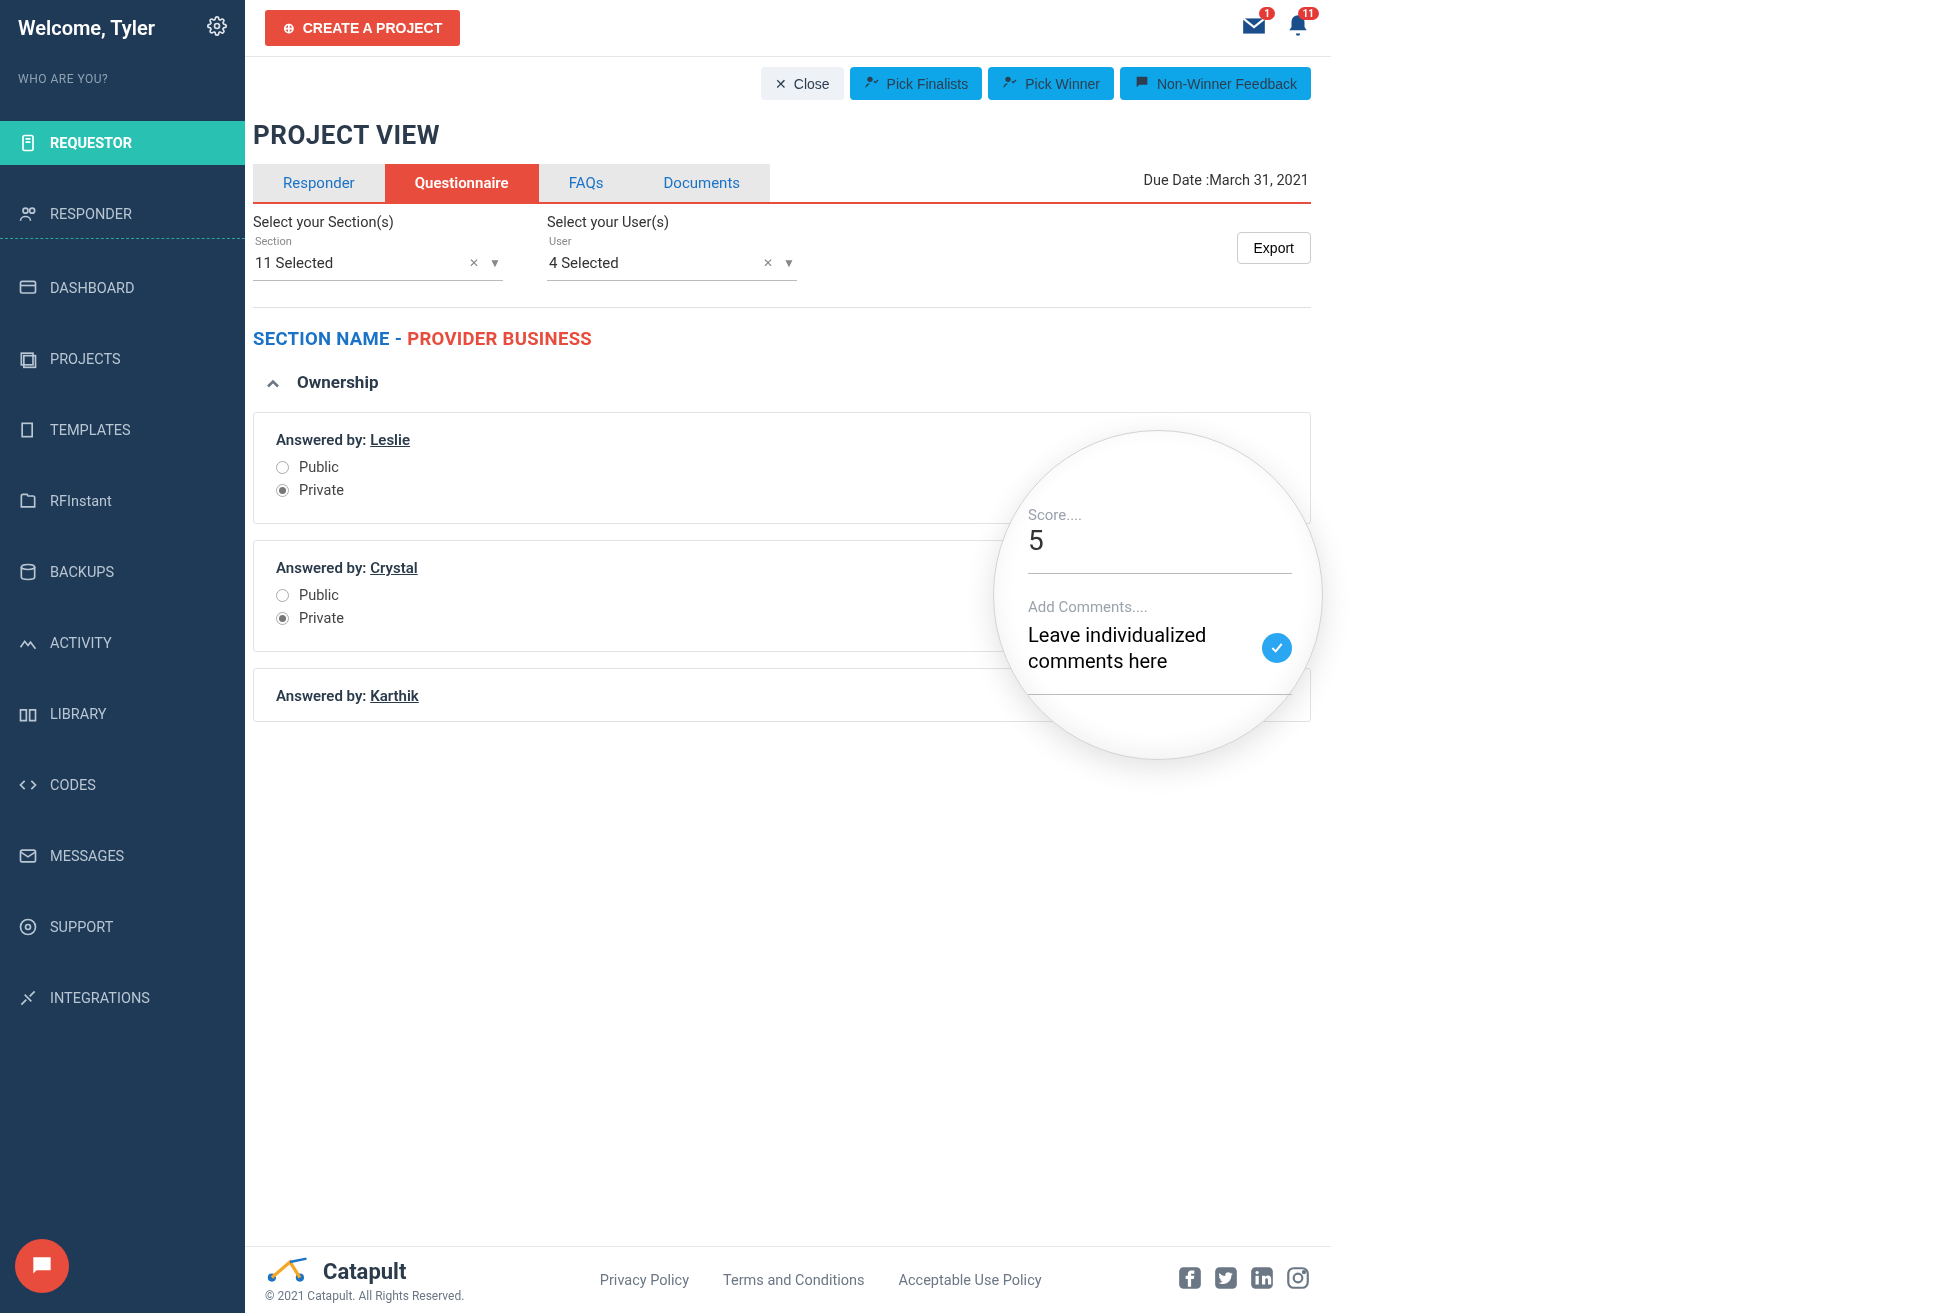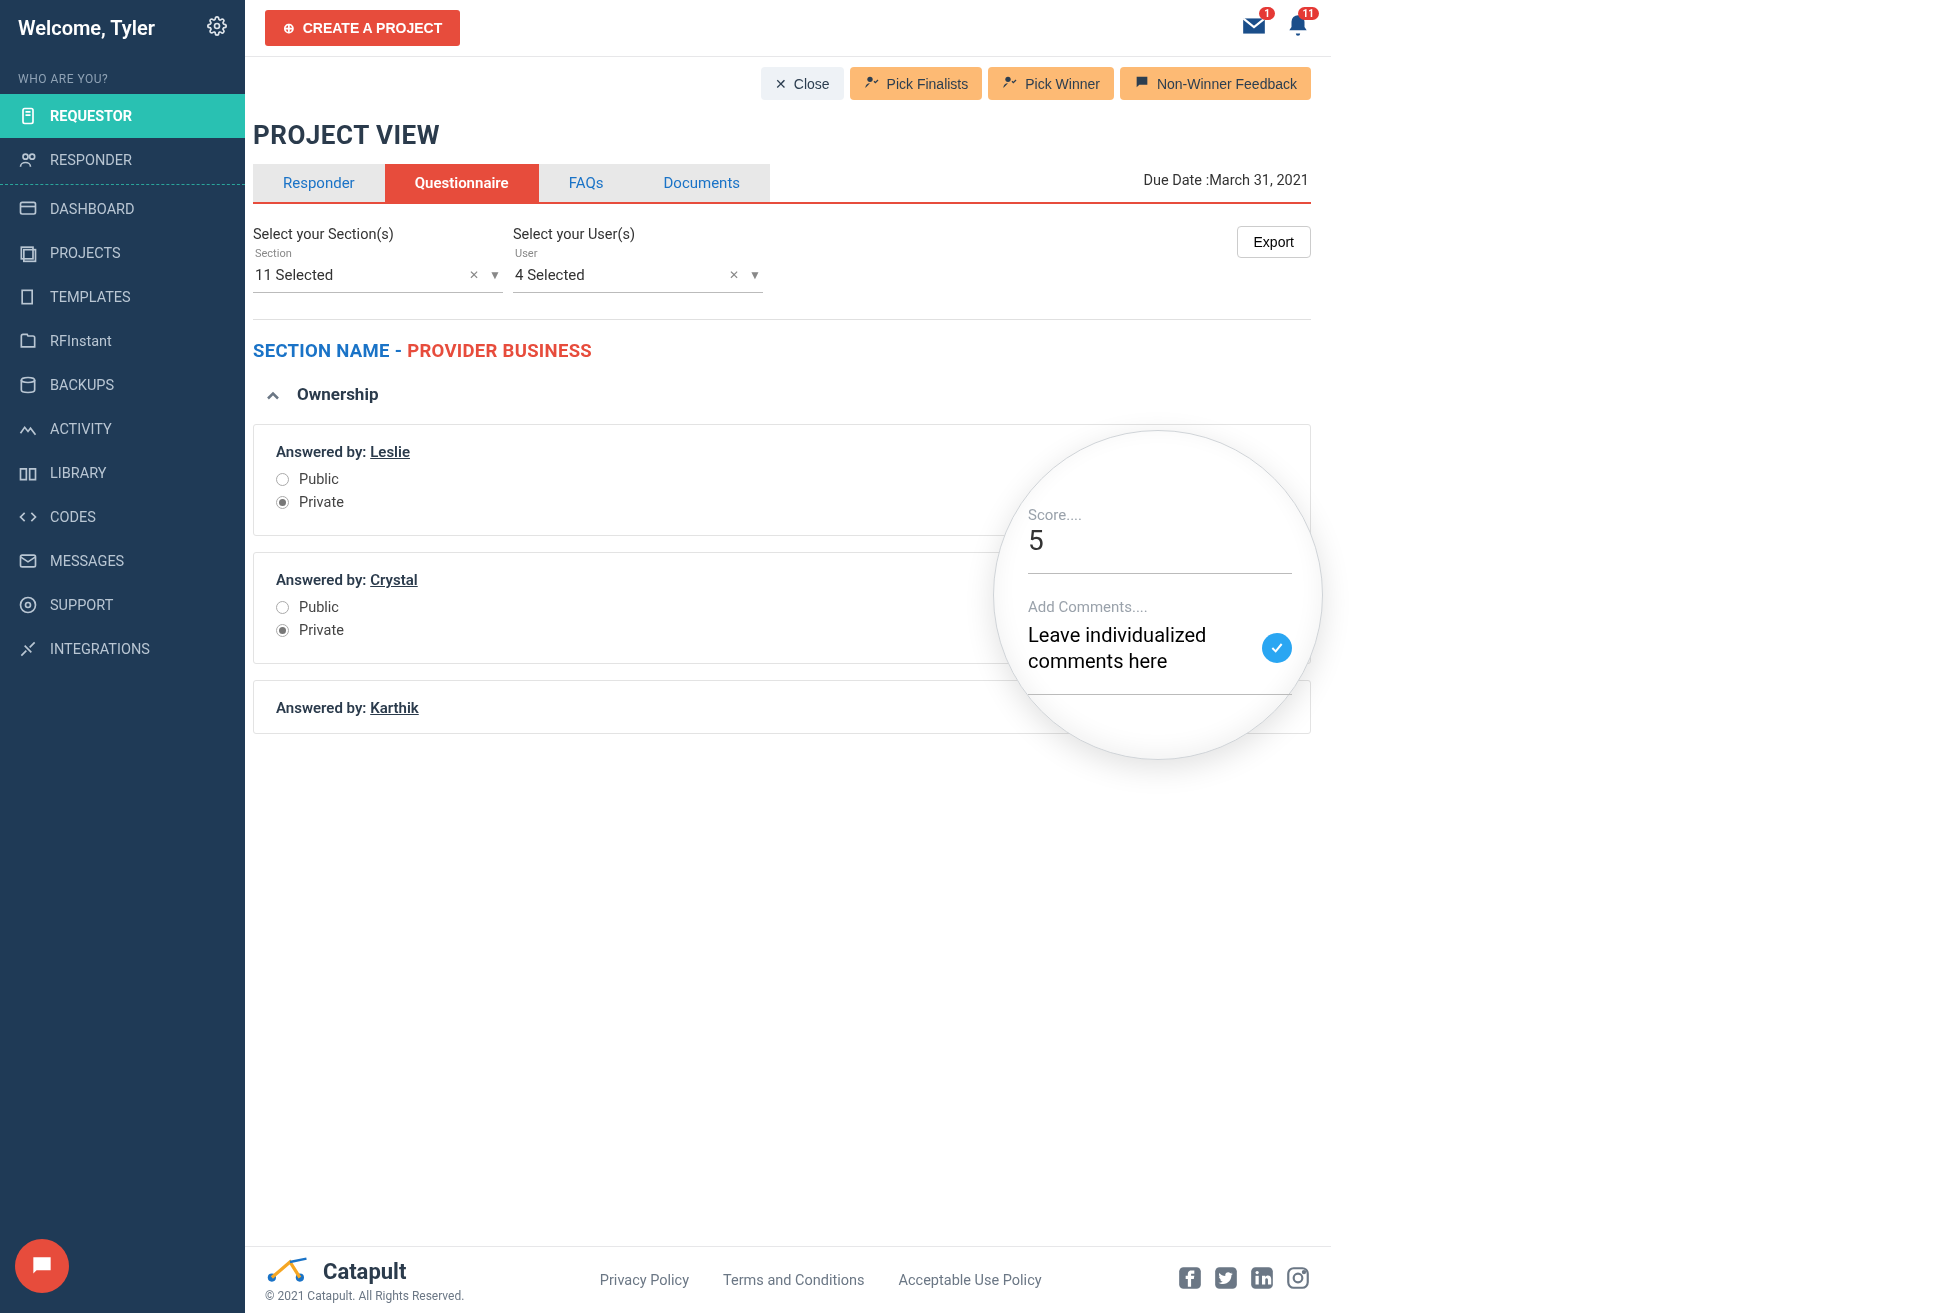--- a/index.html
+++ b/index.html
@@ -5,46 +5,46 @@
 * { box-sizing: border-box; margin: 0; padding: 0; }
 body { font-family: -apple-system, BlinkMacSystemFont, "Segoe UI", Roboto, sans-serif; background: #fff; color: #333; }
 .app { display: flex; min-height: 100vh; width: 1331px; position: relative; }
 
 
 .sidebar { width: 245px; background: #1f3a56; color: #c5d0db; flex-shrink: 0; position: relative; }
 .side-head { display: flex; align-items: center; justify-content: space-between; padding: 16px 18px 20px; }
 .welcome { color: #fff; font-weight: 600; font-size: 20px; }
 .gear { color: #dfe5eb; cursor: pointer; }
 .side-section-label { font-size: 12px; color: #8fa2b5; letter-spacing: .5px; padding: 12px 18px 8px; }
-.side-item { display: flex; align-items: center; gap: 12px; padding: 12px 18px; font-size: 14.5px; color: #b9c6d3; cursor: pointer; }
+.side-item { display: flex; align-items: center; gap: 12px; padding: 12px 18px; font-size: 14.5px; color: #b9c6d3; cursor: pointer; margin-top: 27px; }
 .side-item.active { background: #29c1b2; color: #fff; font-weight: 700; }
 .side-item svg { width: 20px; height: 20px; flex-shrink: 0; }
 .dashed-sep { border-top: 1.5px dashed #2aa59a; margin: 2px 0; }
 
 
 .main { flex: 1; display: flex; flex-direction: column; background: #fff; min-width: 0; }
 .topbar { display: flex; align-items: center; justify-content: space-between; padding: 10px 20px; border-bottom: 1px solid #e7e7e9; }
 .btn-create { background: #e74c3c; color: #fff; border: none; padding: 10px 18px; font-weight: 700; font-size: 14px; border-radius: 3px; display: flex; align-items: center; gap: 8px; cursor: pointer; }
 .top-icons { display: flex; gap: 18px; align-items: center; }
 .ic-wrap { position: relative; cursor: pointer; }
 .badge { position: absolute; top: -6px; right: -8px; background: #e53935; color: #fff; font-size: 10px; font-weight: 700; border-radius: 10px; padding: 1px 5px; min-width: 16px; text-align: center; }
 
 .action-row { display: flex; justify-content: flex-end; gap: 6px; padding: 10px 20px 14px; }
-.act-btn { background: #fdba74; color: #2c3e50; border: none; padding: 7px 14px; font-size: 14px; border-radius: 4px; cursor: pointer; display: flex; align-items: center; gap: 7px; }
+.act-btn { background: #0ea5e9; color: #2c3e50; border: none; padding: 7px 14px; font-size: 14px; border-radius: 4px; cursor: pointer; display: flex; align-items: center; gap: 7px; }
 .act-btn.neutral { background: #eef2f6; }
 
 .content { padding: 0 20px 20px 8px; }
 .pv-title { font-size: 26px; font-weight: 700; color: #2b3b4c; letter-spacing: .5px; padding: 6px 0 14px; }
 .tabrow { display: flex; border-bottom: 2px solid #e74c3c; width: 100%; }
 .tabrow .tabs { display: flex; background: #e8e8e8; }
 .tab { padding: 10px 30px; font-size: 15px; color: #1a73c7; cursor: pointer; }
 .tab.active { background: #e74c3c; color: #fff; font-weight: 600; }
 .tabright { flex: 1; display: flex; justify-content: flex-end; align-items: center; font-size: 14.5px; color: #333; padding-right: 2px; padding-bottom: 6px;}
 
-.selectors { display: flex; gap: 10px; margin-top: 22px; align-items: flex-start; }
+.selectors { display: flex; gap: 44px; margin-top: 10px; align-items: center; }
 .sel-col { display: flex; flex-direction: column; }
 .sel-label { font-size: 14.5px; color: #333; margin-bottom: 4px; }
 .sel-sub { font-size: 11px; color: #888; margin-bottom: 2px; padding-left: 2px;}
 .sel-box { width: 250px; border-bottom: 1px solid #bbb; padding: 4px 2px 8px; font-size: 15px; color: #333; display: flex; align-items: center; justify-content: space-between; cursor: pointer; }
 .sel-ctrls { display: flex; gap: 10px; color: #888; font-size: 12px; }
 .export-btn { margin-left: auto; background: #fff; border: 1px solid #ccc; padding: 7px 16px; border-radius: 4px; font-size: 14px; cursor: pointer; }
 
 .section-hr { border: none; border-top: 1px solid #e0e0e0; margin: 26px 0 20px; }
 
 .sec-name { font-size: 18.5px; font-weight: 700; letter-spacing: .3px; margin-bottom: 20px;}

